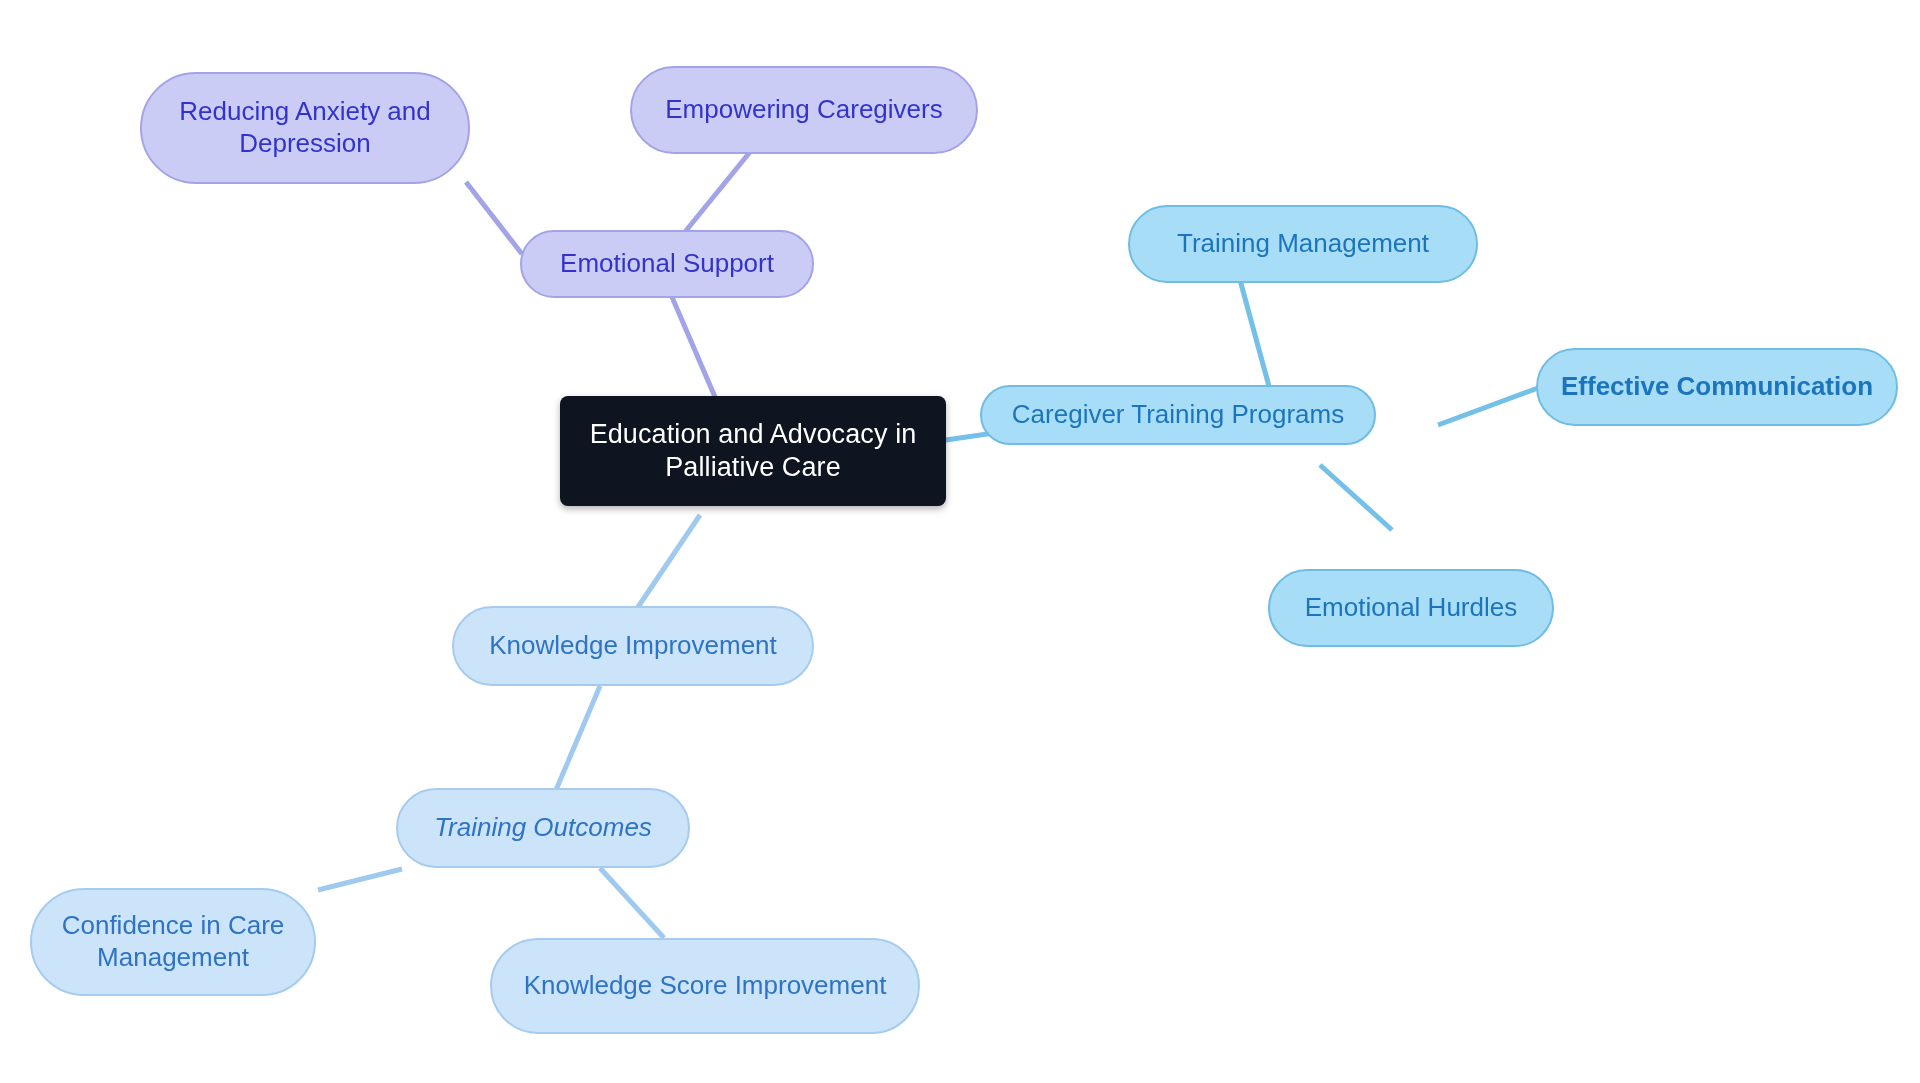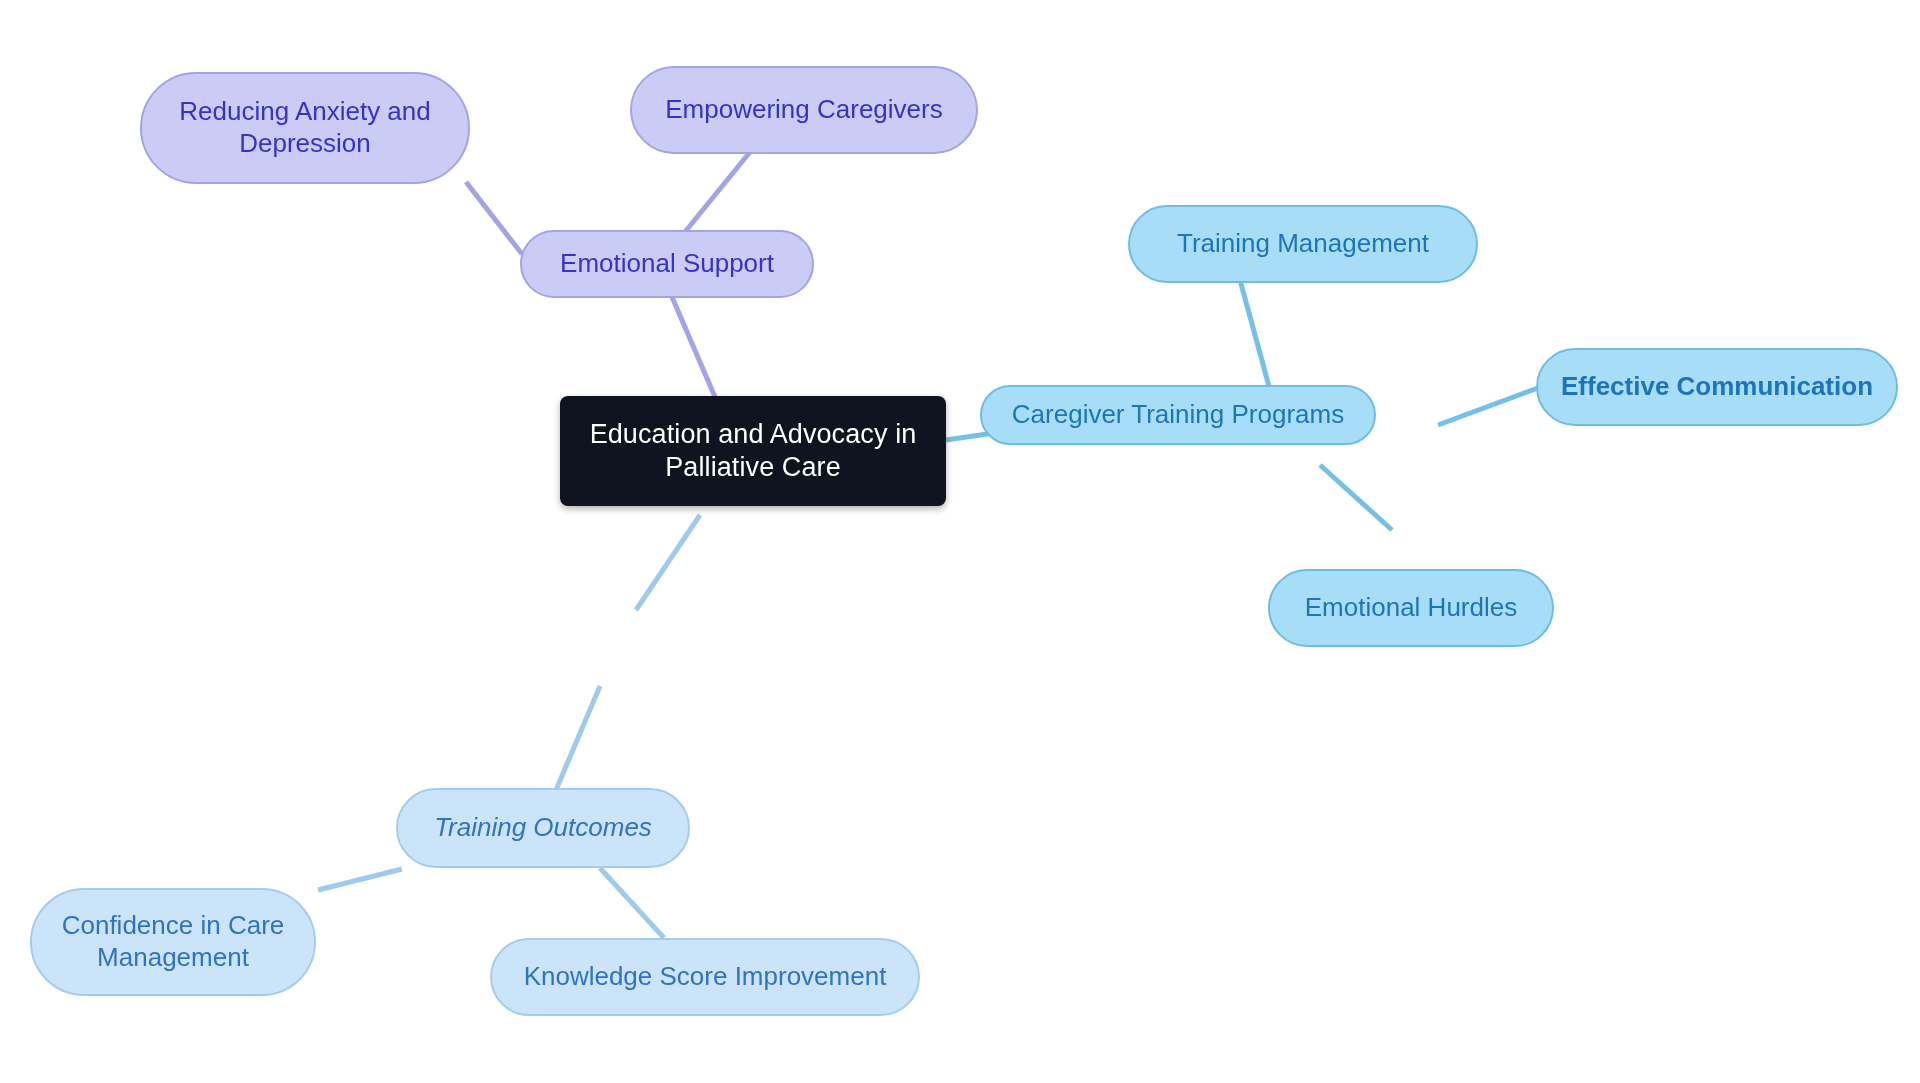--- a/index.html
+++ b/index.html
@@ -116,21 +116,22 @@
   <div class="node node-leaf theme-purple" style="left:630px; top:66px; width:348px; height:88px;text-align:right;">Empowering Caregivers</div>
 
   <div class="node node-branch theme-blue" style="left:980px; top:385px; width:396px; height:60px;">Caregiver Training Programs</div>
 
   <div class="node node-leaf theme-blue" style="left:1128px; top:205px; width:350px; height:78px;">Training Management</div>
 
   <div class="node node-leaf theme-blue" style="left:1536px; top:348px; width:362px; height:78px;font-weight:bold;">Effective Communication</div>
 
   <div class="node node-leaf theme-blue" style="left:1268px; top:569px; width:286px; height:78px;">Emotional Hurdles</div>
 
+  <div class="node node-branch theme-lightblue" style="left:452px; top:606px; width:362px; height:80px;">Knowledge Improvement</div>
 
   <div class="node node-branch theme-lightblue" style="left:396px; top:788px; width:294px; height:80px;font-style:italic;">Training Outcomes</div>
 
   <div class="node node-leaf theme-lightblue" style="left:30px; top:888px; width:286px; height:108px;">Confidence in Care
 Management</div>
 
-  <div class="node node-leaf theme-lightblue" style="left:490px; top:938px; width:430px; height:78px;">Knowledge Score Improvement</div>
+  <div class="node node-leaf theme-lightblue" style="left:490px; top:938px; width:430px; height:96px;">Knowledge Score Improvement</div>
 
 </div>
 
 </body></html>

